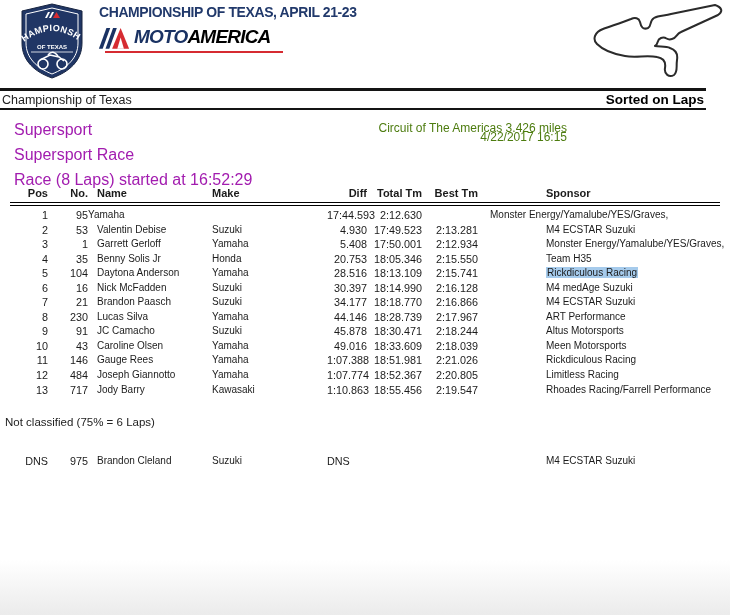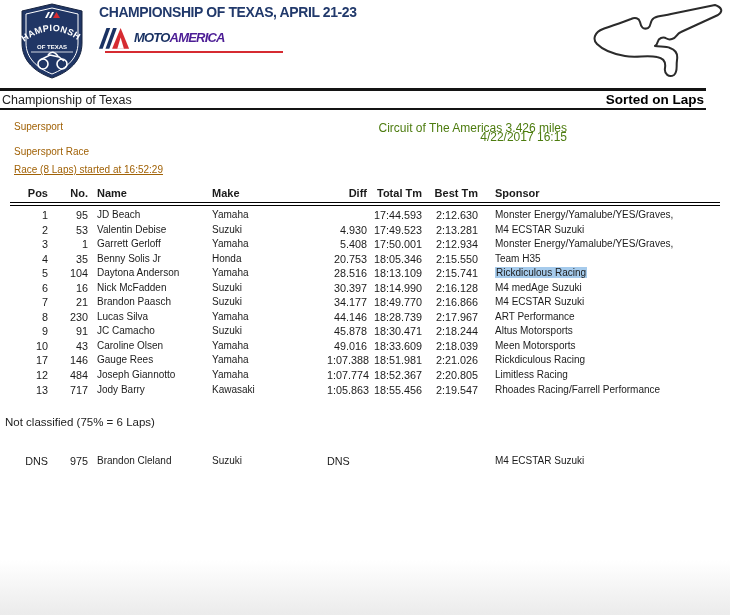--- a/index.html
+++ b/index.html
@@ -9,49 +9,49 @@
   }
   
   #badge{position:absolute;left:12px;top:1px;width:80px;height:80px;}
   #event-title{
     position:absolute;left:99px;top:3px;font-size:15px;font-weight:bold;
     color:#21396b;letter-spacing:-0.4px;transform:scaleX(0.93);transform-origin:left;
     white-space:nowrap;
   }
   #ma-logo{position:absolute;left:97px;top:24px;height:26px;display:flex;align-items:center;}
   #ma-icon{width:34px;height:23px;margin-right:3px;}
-  .ma-word{font-size:13px;font-weight:bold;font-style:italic;letter-spacing:-0.8px;white-space:nowrap;}
+  .ma-word{font-size:19px;font-weight:bold;font-style:italic;letter-spacing:-0.8px;white-space:nowrap;}
   .ma-moto{color:#1a3263;}
-  .ma-america{color:#4c1d95;}
+  .ma-america{color:#000000;}
   #ma-underline{position:absolute;left:105px;top:51px;width:178px;height:2px;background:#d62b31;}
   #track-map{position:absolute;left:575px;top:2px;width:150px;height:76px;}
   
   #title-bar{
     position:absolute;left:0;top:88px;width:706px;height:22px;
     border-top:3px solid #141414;border-bottom:2px solid #141414;
     display:flex;justify-content:space-between;align-items:center;box-sizing:border-box;
     padding:0 2px 0 2px;
   }
   #doc-title{font-size:12.5px;color:#222;}
   #sort-label{font-size:13.5px;font-weight:bold;color:#000;margin-left:8px;}
   
-  .meta-row{position:absolute;left:14px;font-size:10px;color:#a16207;white-space:nowrap;}
+  .meta-row{position:absolute;left:14px;font-size:16px;color:#a21caf;white-space:nowrap;}
   .meta-val{position:absolute;right:163px;font-size:12px;color:#4d7c0f;white-space:nowrap;}
   
   #results{position:absolute;left:10px;top:187px;width:710px;}
   .trow{
     display:grid;
     grid-template-columns:38px 40px 124px 115px 40px 55px 56px 242px;
     line-height:14.55px;white-space:nowrap;
   }
   .thead{font-weight:bold;font-size:11px;line-height:13px;}
   .c{overflow:visible;}
   .c.pos,.c.no,.c.diff,.c.total,.c.best{text-align:right;}
   .c.name{padding-left:9px;}
-  .c.sponsor{padding-left:17px;}
+  .c.sponsor{padding-left:32px;margin-left:36px;}
   .num{font-size:10.8px;}
   .txt{font-size:10px;}
   .t{display:inline;}
   .t.hl{padding:0 1px;}
   #header-sep{height:2px;border-top:1.4px solid #000;border-bottom:1.4px solid #000;margin:2px 0 2px 0;width:710px;}
   #nc-label{position:absolute;left:5px;top:416px;font-size:11.5px;color:#222;white-space:nowrap;}
   #nc-table{position:absolute;left:10px;top:454px;width:710px;}
   #nc-table .c.diff{text-align:left;padding-left:0px;}
   
   #bottom-fade{position:absolute;left:0;bottom:0;width:730px;height:55px;
@@ -106,39 +106,38 @@
 
   <div id="title-bar">
     <span id="doc-title">Championship of Texas</span>
     <span id="sort-label">Sorted on Laps</span>
   </div>
 
   <div class="meta-row" style="top:121px;">Supersport</div>
   <div class="meta-val" style="top:121px;">Circuit of The Americas 3.426 miles</div>
   <div class="meta-row" style="top:146px;">Supersport Race</div>
   <div class="meta-val" style="top:130px;">4/22/2017 16:15</div>
-  <div class="meta-row" style="top:164px;text-decoration:underline;">Race (8 Laps) started at 16:52:29</div>
+  <div class="meta-row" style="top:171px;">Race (8 Laps) started at 16:52:29</div>
 
   <div id="results">
     <div class="trow thead">
       <span class="c pos">Pos</span>
       <span class="c no">No.</span>
       <span class="c name">Name</span>
       <span class="c make">Make</span>
       <span class="c diff">Diff</span>
       <span class="c total">Total Tm</span>
       <span class="c best">Best Tm</span>
       <span class="c sponsor">Sponsor</span>
     </div>
     <div id="header-sep"></div>
     <div>
   <div class="trow">
     <span class="c pos num"><span class="t">1</span></span>
     <span class="c no num"><span class="t">95</span></span>
-    <span class="c name txt"><span class="t">JD Beach</span></span>
     <span class="c make txt"><span class="t">Yamaha</span></span>
     <span class="c diff num"><span class="t"></span></span>
     <span class="c total num"><span class="t">17:44.593</span></span>
     <span class="c best num"><span class="t">2:12.630</span></span>
     <span class="c sponsor txt"><span class="t">Monster Energy/Yamalube/YES/Graves,</span></span>
   </div>
 
   <div class="trow">
     <span class="c pos num"><span class="t">2</span></span>
     <span class="c no num"><span class="t">53</span></span>
@@ -193,21 +192,21 @@
     <span class="c best num"><span class="t">2:16.128</span></span>
     <span class="c sponsor txt"><span class="t">M4 medAge Suzuki</span></span>
   </div>
 
   <div class="trow">
     <span class="c pos num"><span class="t">7</span></span>
     <span class="c no num"><span class="t">21</span></span>
     <span class="c name txt"><span class="t">Brandon Paasch</span></span>
     <span class="c make txt"><span class="t">Suzuki</span></span>
     <span class="c diff num"><span class="t">34.177</span></span>
-    <span class="c total num"><span class="t">18:49.770</span></span>
+    <span class="c total num"><span class="t">18:18.770</span></span>
     <span class="c best num"><span class="t">2:16.866</span></span>
     <span class="c sponsor txt"><span class="t">M4 ECSTAR Suzuki</span></span>
   </div>
 
   <div class="trow">
     <span class="c pos num"><span class="t">8</span></span>
     <span class="c no num"><span class="t">230</span></span>
     <span class="c name txt"><span class="t">Lucas Silva</span></span>
     <span class="c make txt"><span class="t">Yamaha</span></span>
     <span class="c diff num"><span class="t">44.146</span></span>
@@ -232,21 +231,21 @@
     <span class="c no num"><span class="t">43</span></span>
     <span class="c name txt"><span class="t">Caroline Olsen</span></span>
     <span class="c make txt"><span class="t">Yamaha</span></span>
     <span class="c diff num"><span class="t">49.016</span></span>
     <span class="c total num"><span class="t">18:33.609</span></span>
     <span class="c best num"><span class="t">2:18.039</span></span>
     <span class="c sponsor txt"><span class="t">Meen Motorsports</span></span>
   </div>
 
   <div class="trow">
-    <span class="c pos num"><span class="t">17</span></span>
+    <span class="c pos num"><span class="t">11</span></span>
     <span class="c no num"><span class="t">146</span></span>
     <span class="c name txt"><span class="t">Gauge Rees</span></span>
     <span class="c make txt"><span class="t">Yamaha</span></span>
     <span class="c diff num"><span class="t">1:07.388</span></span>
     <span class="c total num"><span class="t">18:51.981</span></span>
     <span class="c best num"><span class="t">2:21.026</span></span>
     <span class="c sponsor txt"><span class="t">Rickdiculous Racing</span></span>
   </div>
 
   <div class="trow">
@@ -258,21 +257,21 @@
     <span class="c total num"><span class="t">18:52.367</span></span>
     <span class="c best num"><span class="t">2:20.805</span></span>
     <span class="c sponsor txt"><span class="t">Limitless Racing</span></span>
   </div>
 
   <div class="trow">
     <span class="c pos num"><span class="t">13</span></span>
     <span class="c no num"><span class="t">717</span></span>
     <span class="c name txt"><span class="t">Jody Barry</span></span>
     <span class="c make txt"><span class="t">Kawasaki</span></span>
-    <span class="c diff num"><span class="t">1:05.863</span></span>
+    <span class="c diff num"><span class="t">1:10.863</span></span>
     <span class="c total num"><span class="t">18:55.456</span></span>
     <span class="c best num"><span class="t">2:19.547</span></span>
     <span class="c sponsor txt"><span class="t">Rhoades Racing/Farrell Performance</span></span>
   </div>
 </div>
   </div>
 
   <div id="nc-label">Not classified (75% = 6 Laps)</div>
   <div id="nc-table">
     <div>

